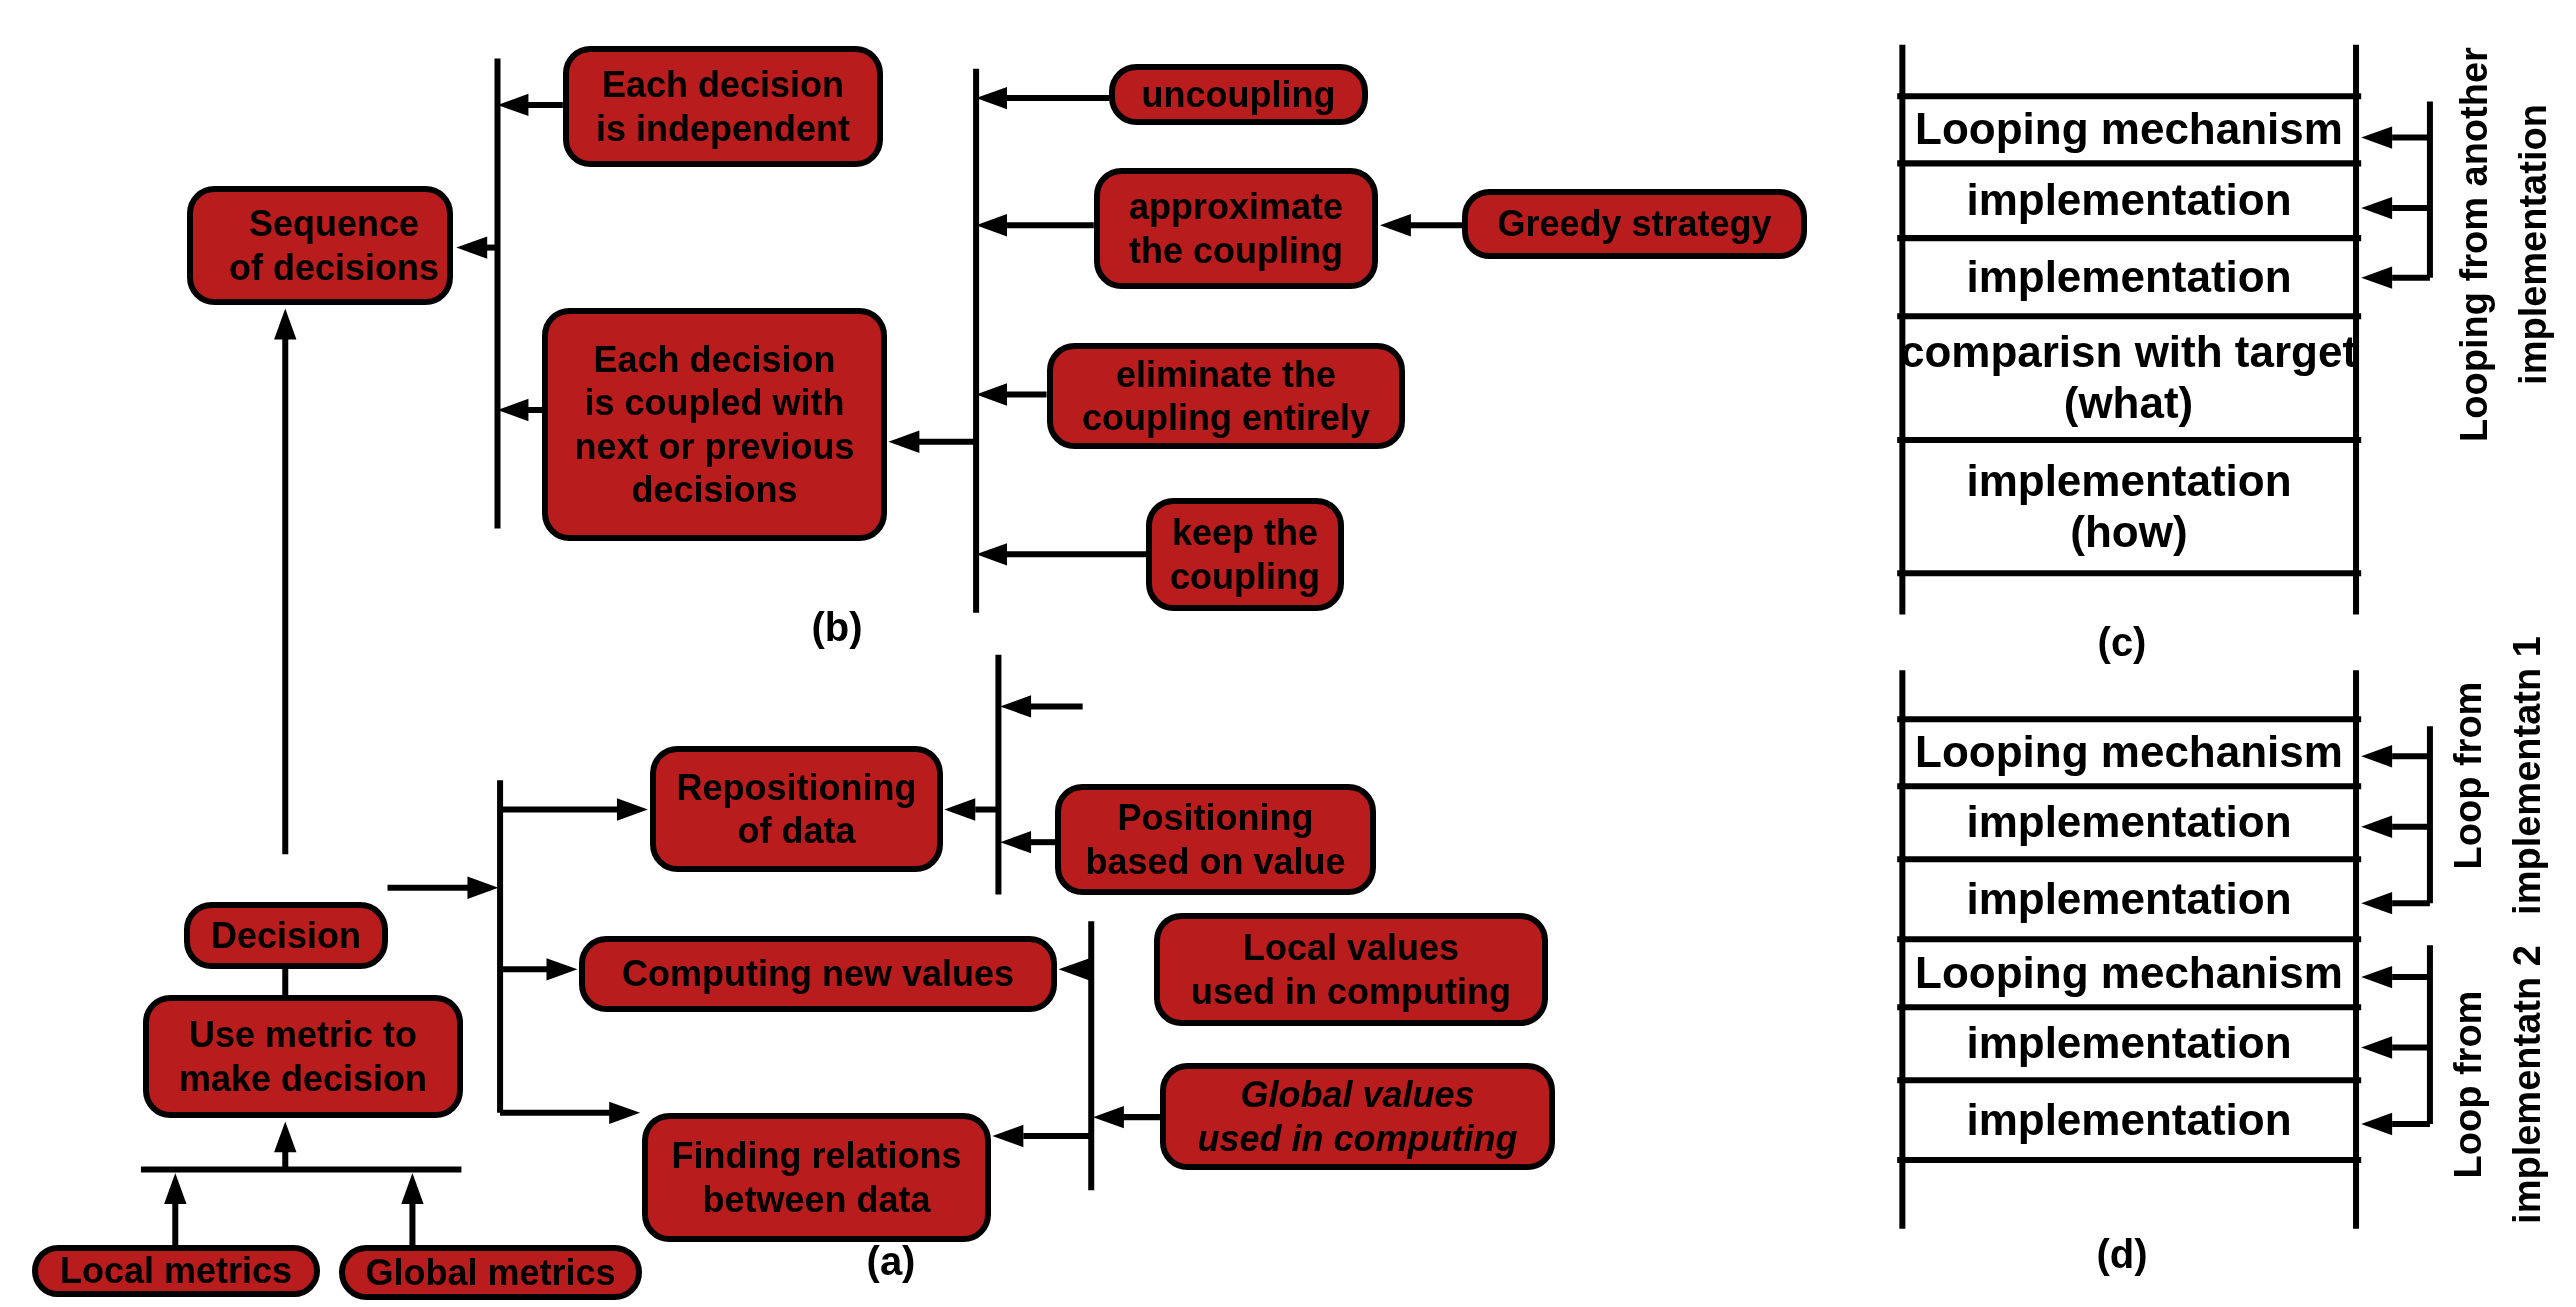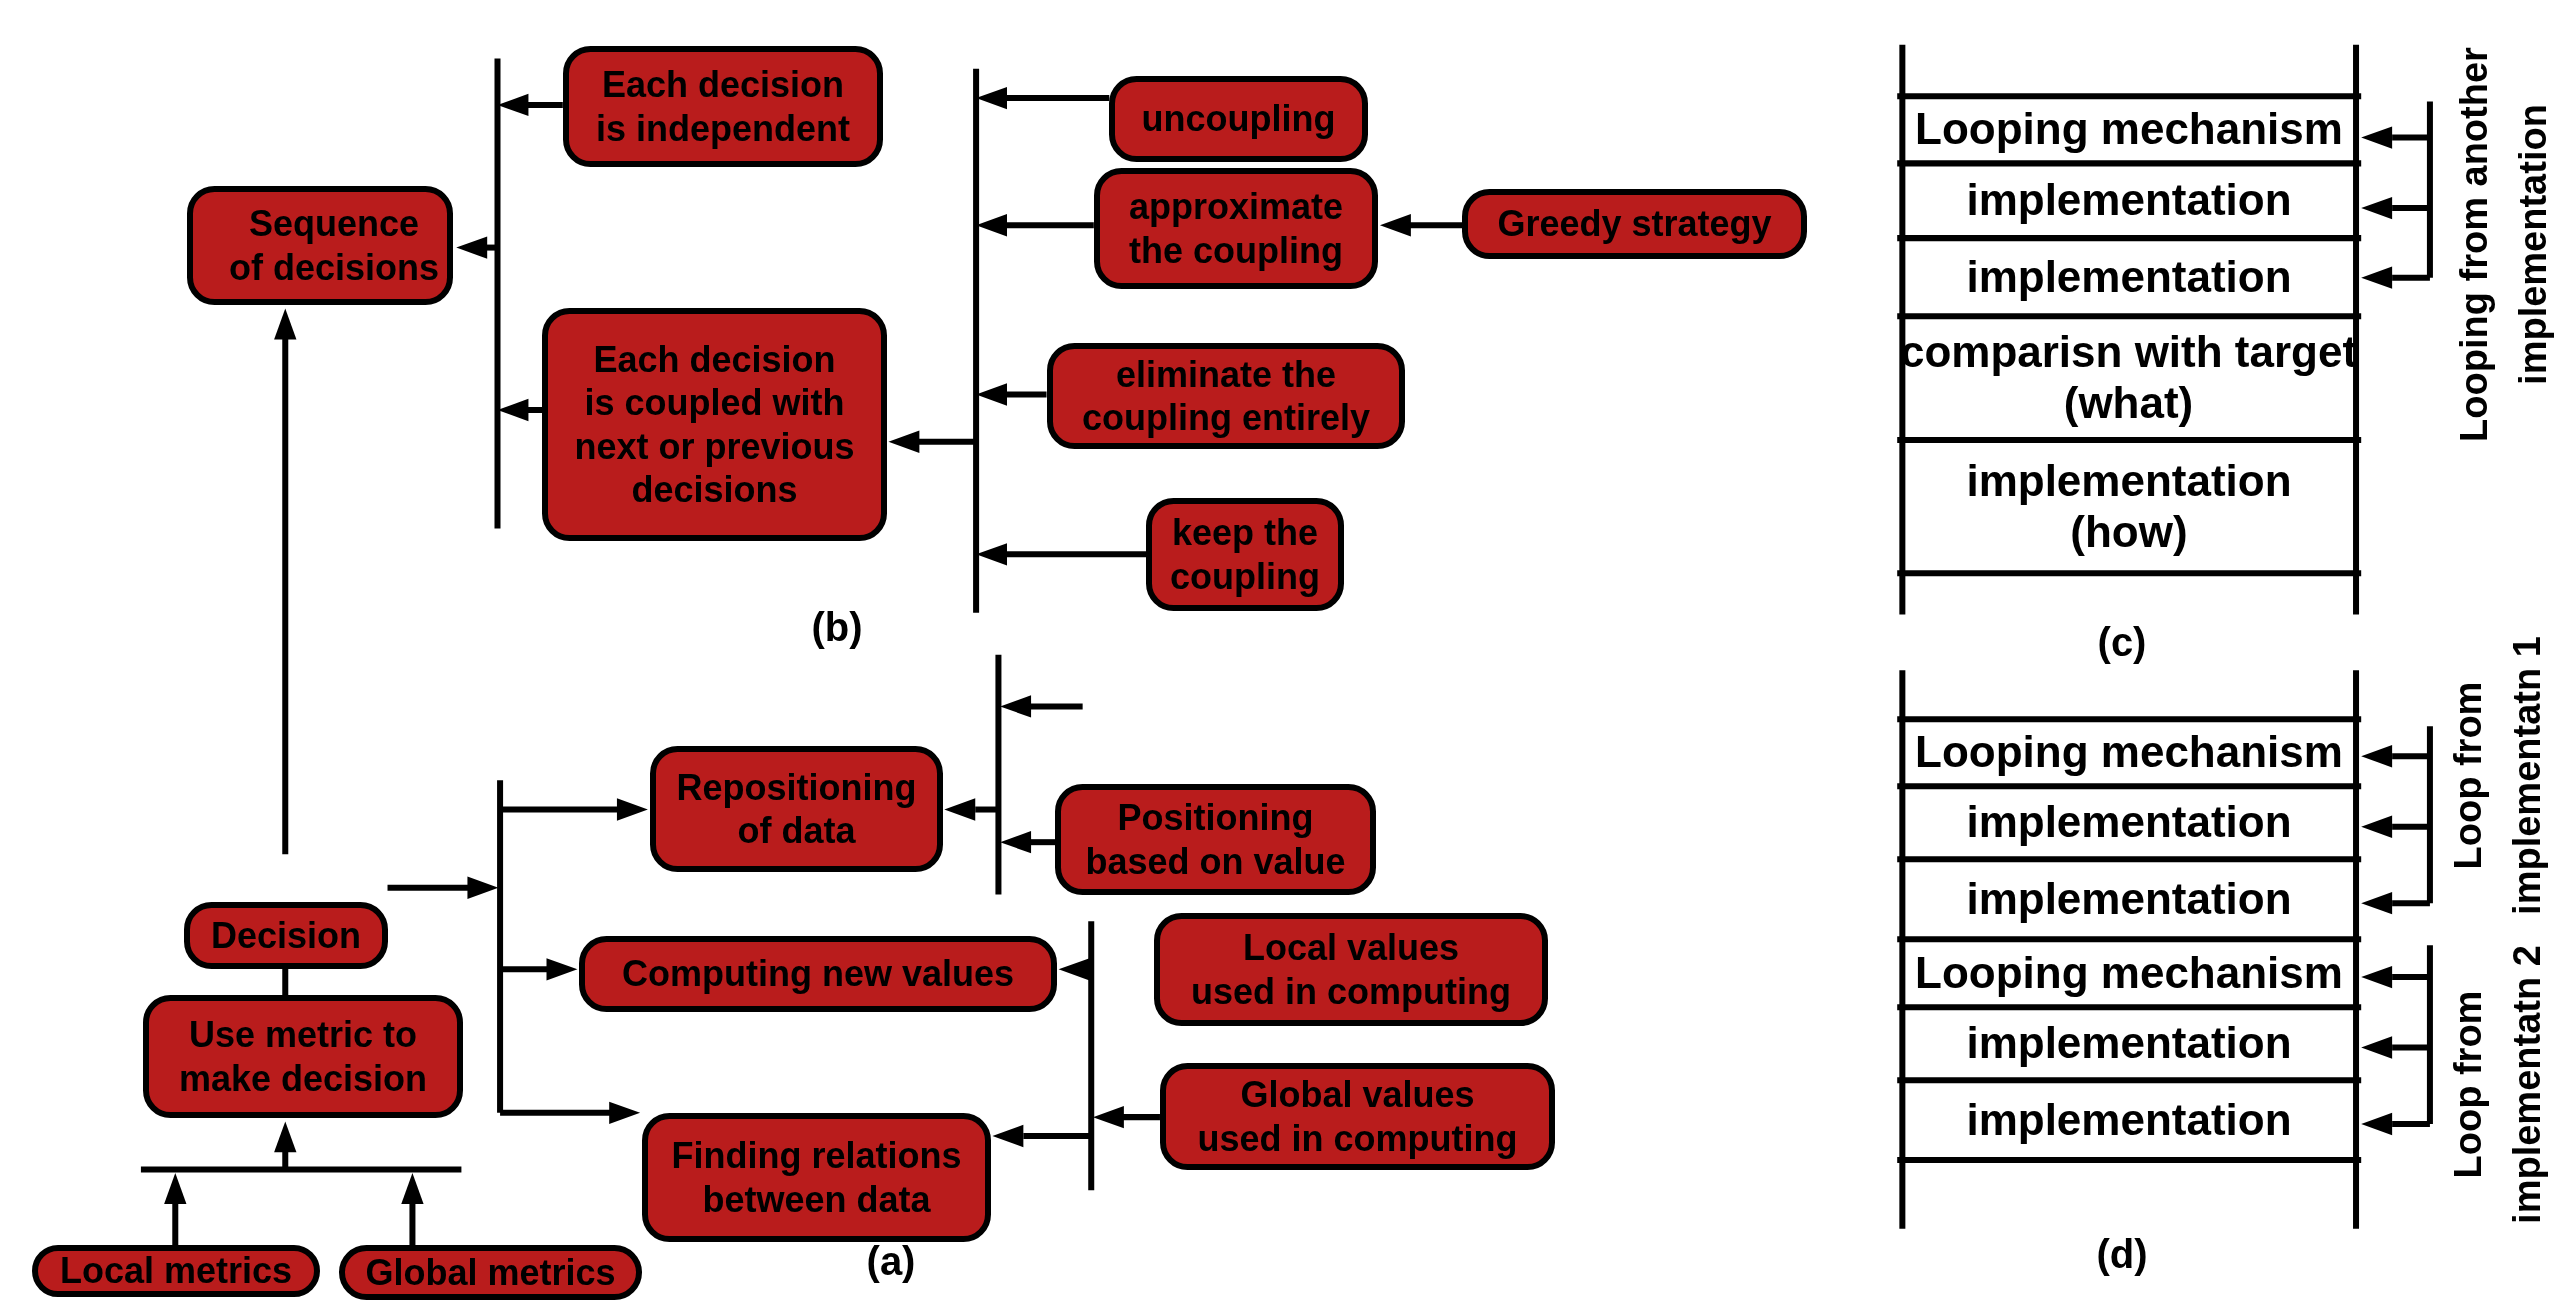--- a/index.html
+++ b/index.html
@@ -166,21 +166,21 @@
   </svg>
 
   <div class="box" style="left:187px; top:186px; width:266px; height:119px;padding-left:28px;">Sequence
 of decisions</div>
   <div class="box" style="left:563px; top:46px; width:320px; height:121px;">Each decision
 is independent</div>
   <div class="box" style="left:542px; top:308px; width:345px; height:233px;">Each decision
 is coupled with
 next or previous
 decisions</div>
-  <div class="box" style="left:1109px; top:64px; width:259px; height:86px;margin-top:12px;">uncoupling</div>
+  <div class="box" style="left:1109px; top:64px; width:259px; height:61px;">uncoupling</div>
   <div class="box" style="left:1094px; top:168px; width:284px; height:121px;">approximate
 the coupling</div>
   <div class="box" style="left:1047px; top:343px; width:358px; height:106px;">eliminate the
 coupling entirely</div>
   <div class="box" style="left:1146px; top:498px; width:198px; height:113px;">keep the
 coupling</div>
   <div class="box" style="left:1462px; top:189px; width:345px; height:70px;">Greedy strategy</div>
   <div class="flabel" style="left:837px; top:627px;">(b)</div>
 
   <div class="box" style="left:184px; top:854px; width:204px; height:67px;margin-top:48px;">Decision</div>
@@ -190,21 +190,21 @@
   <div class="box" style="left:339px; top:1245px; width:303px; height:55px;">Global metrics</div>
   <div class="box" style="left:650px; top:746px; width:293px; height:126px;">Repositioning
 of data</div>
   <div class="box" style="left:1055px; top:784px; width:321px; height:111px;">Positioning
 based on value</div>
   <div class="box" style="left:579px; top:936px; width:478px; height:76px;">Computing new values</div>
   <div class="box" style="left:1154px; top:913px; width:394px; height:113px;">Local values
 used in computing</div>
   <div class="box" style="left:642px; top:1065px; width:349px; height:129px;margin-top:48px;">Finding relations
 between data</div>
-  <div class="box" style="left:1160px; top:1063px; width:395px; height:107px;">Global values
+  <div class="box" style="left:1160px; top:1063px; width:395px; height:107px;font-style:italic;">Global values
 used in computing</div>
   <div class="flabel" style="left:891px; top:1261px;">(a)</div>
 
   <div class="rowtext" style="left:1902px; top:96px; width:454px; height:67px;">Looping mechanism</div>
   <div class="rowtext" style="left:1902px; top:163px; width:454px; height:75px;">implementation</div>
   <div class="rowtext" style="left:1902px; top:238px; width:454px; height:78px;">implementation</div>
   <div class="rowtext" style="left:1895px; top:316px; width:467px; height:124px;">comparisn with target
 (what)</div>
   <div class="rowtext" style="left:1902px; top:440px; width:454px; height:133px;">implementation
 (how)</div>

